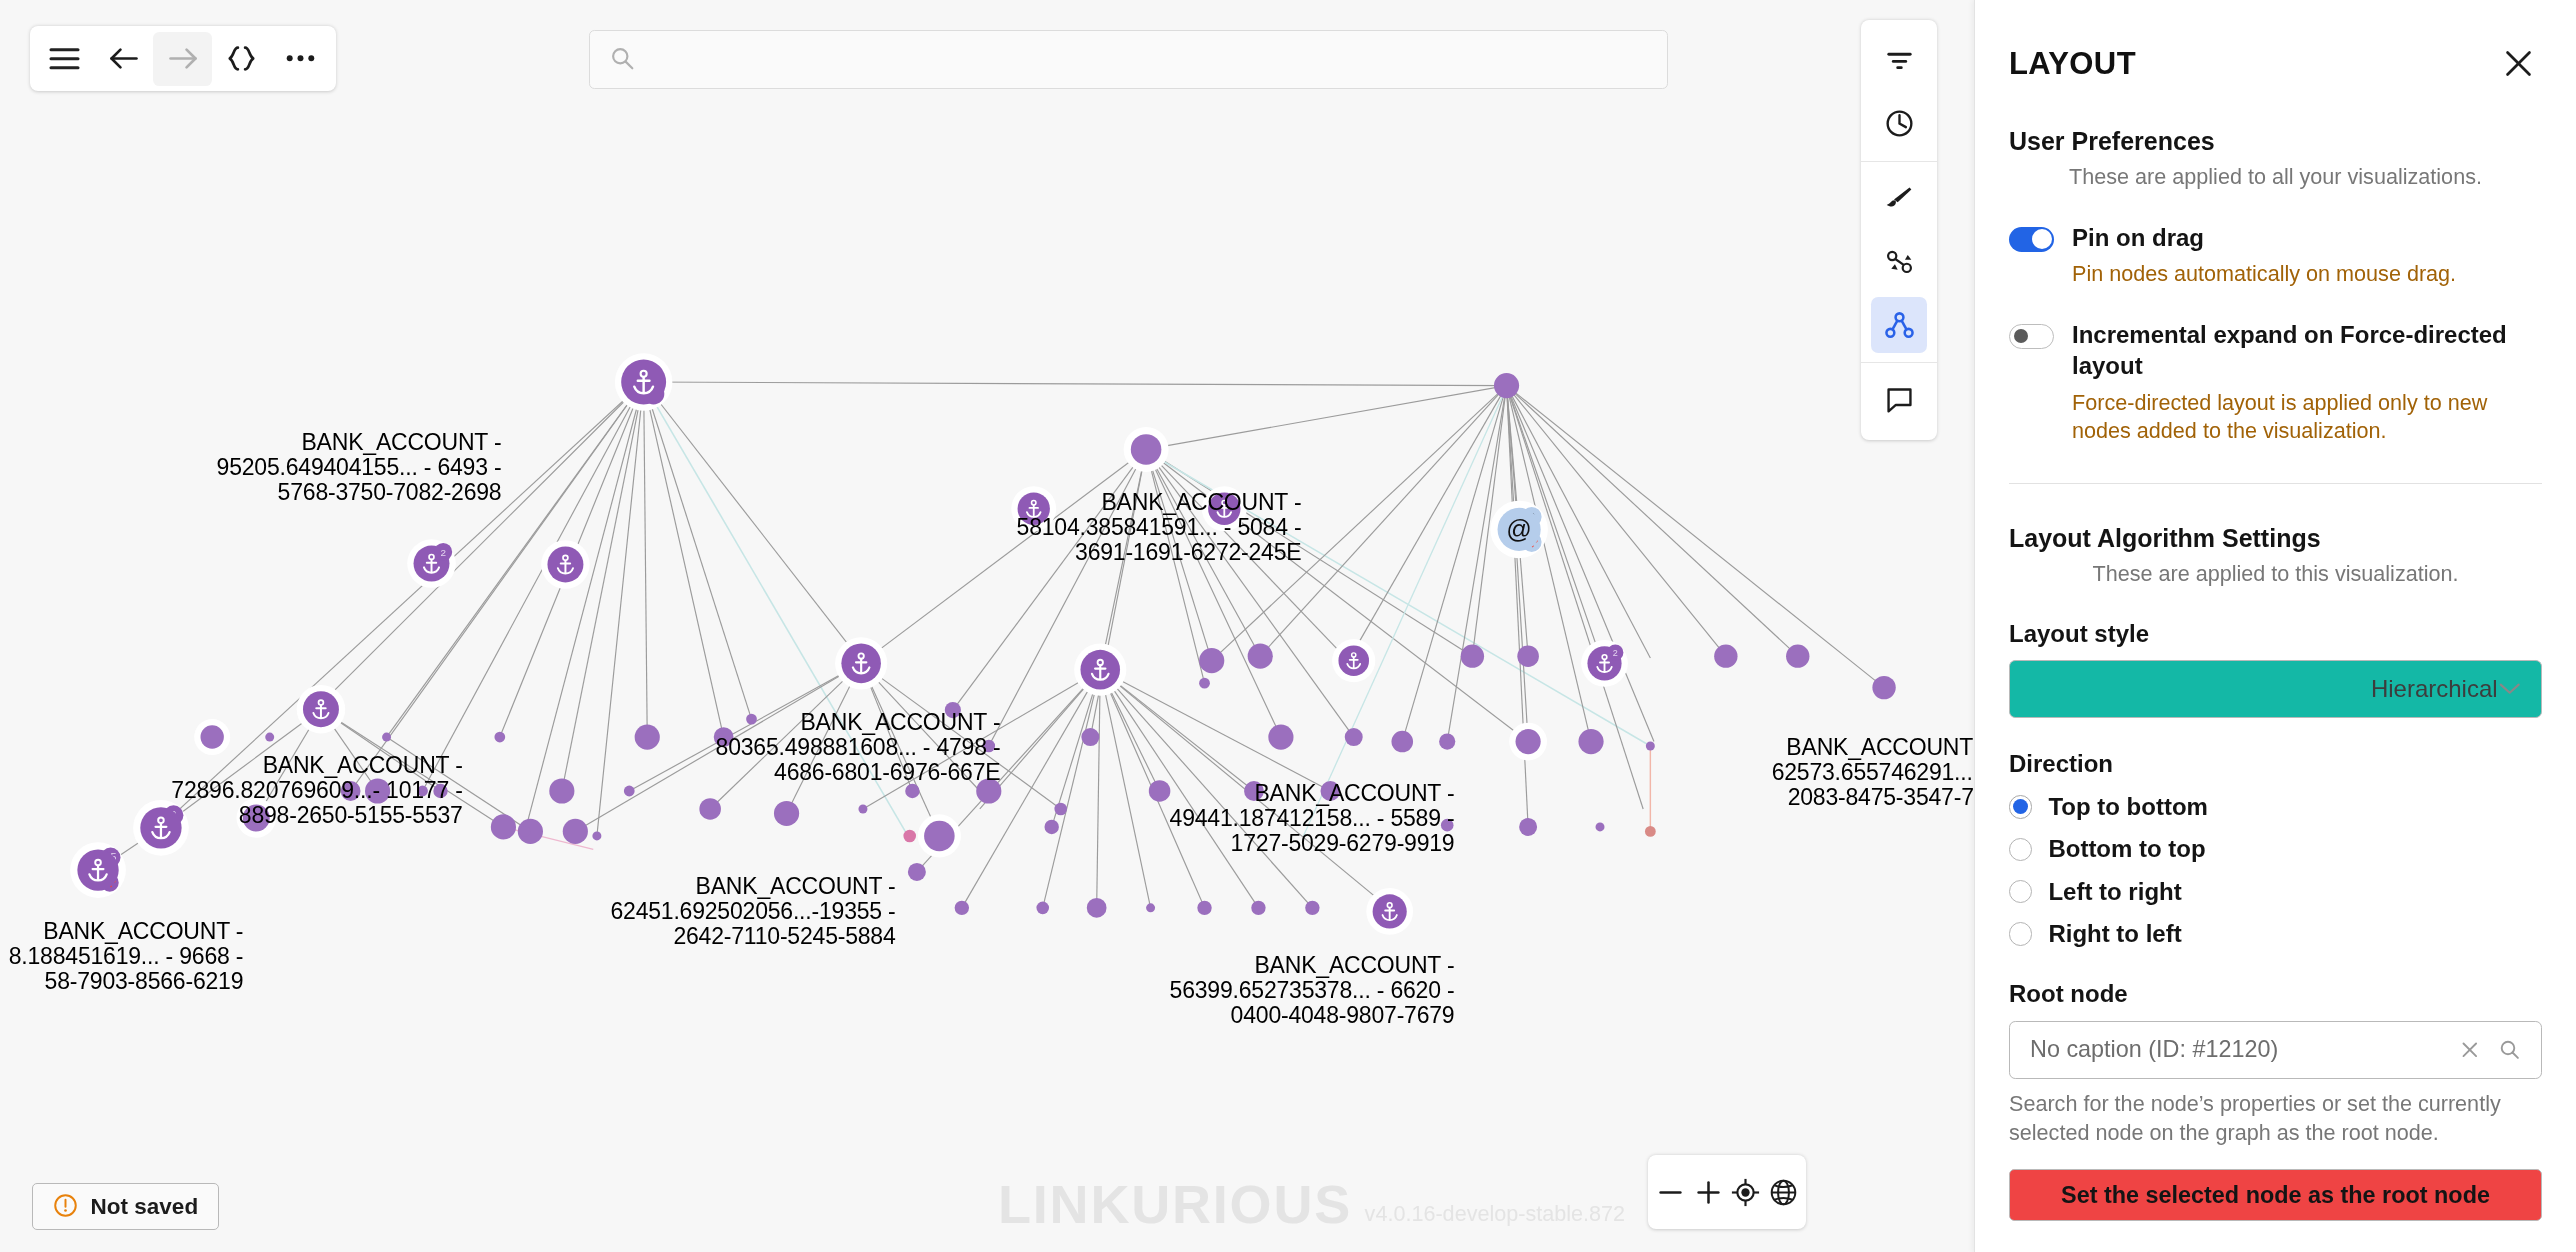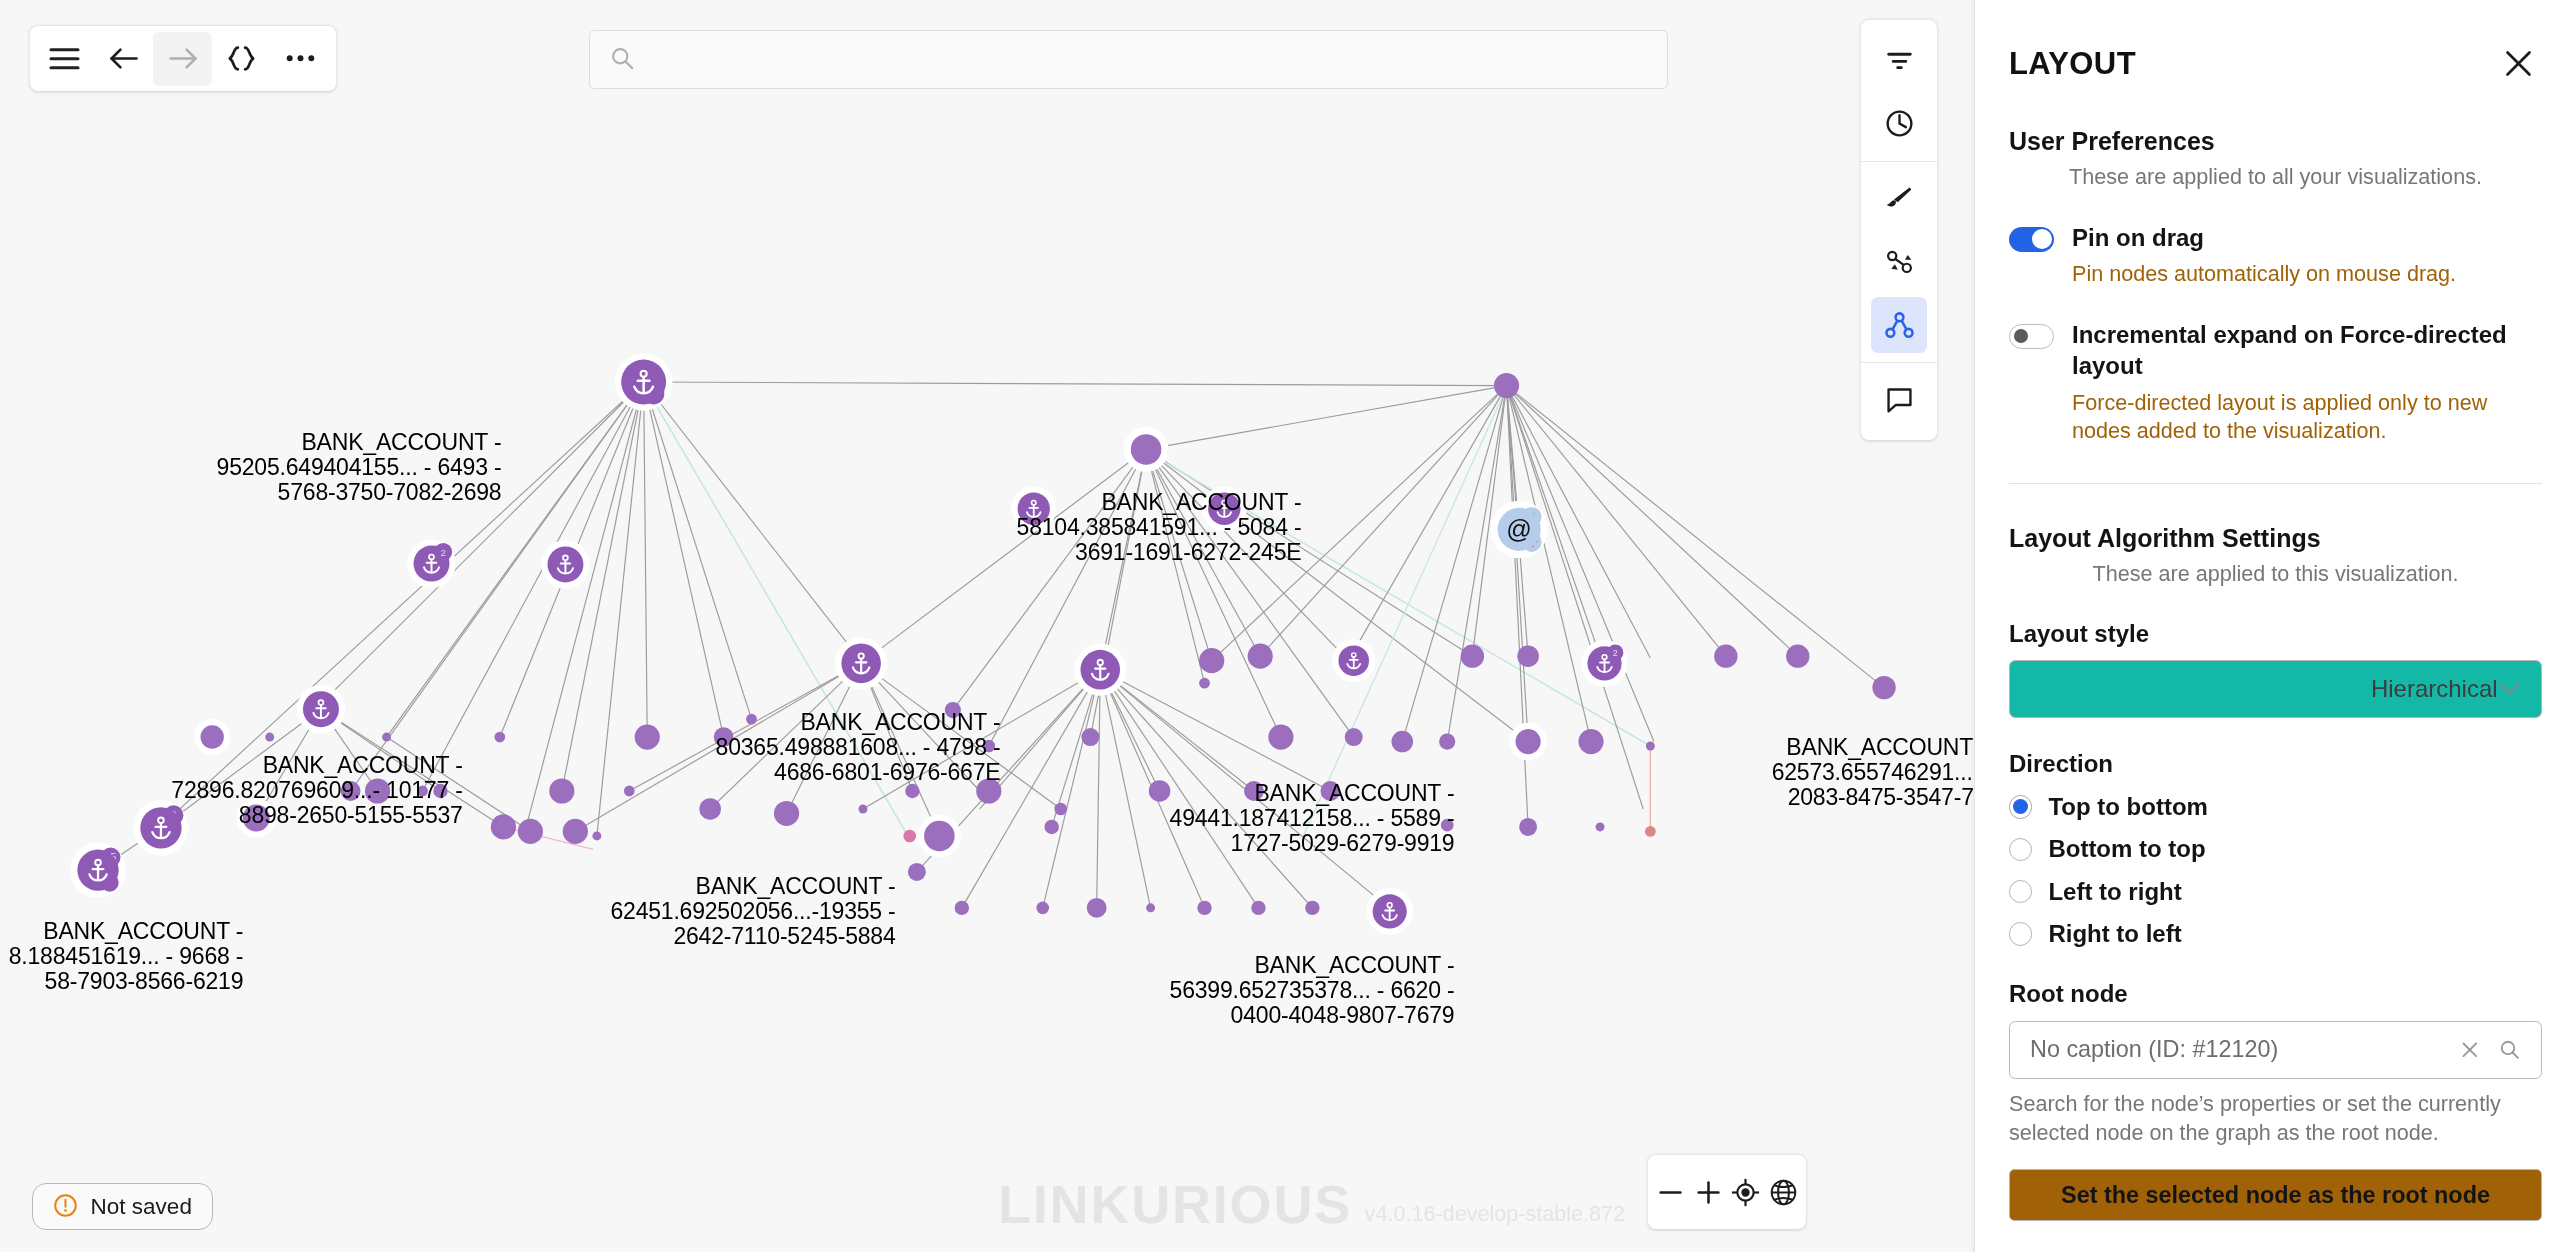--- a/index.html
+++ b/index.html
@@ -85,22 +85,22 @@
     box-shadow: 0 0.9px 3.6px rgba(0,0,0,.18);
     display: flex; align-items: center; justify-content: space-around;
     padding: 0 3.6px;
   }
   .zc-btn { width: 59px; height: 59px; display: flex; align-items: center; justify-content: center; cursor: pointer; border-radius: 5.4px; }
 
   
   #not-saved {
     position: absolute; left: 32px; top: 1183px;
     height: 47px; display: flex; align-items: center;
-    border: 0.9px solid #b9b9b9; border-radius: 14px;
-    background: #fafafa; padding: 0 20px; gap: 12.6px; cursor: pointer;
+    border: 0.9px solid #b9b9b9; border-radius: 5px;
+    background: #fafafa; padding: 0 20px; gap: 12.6px; cursor: pointer; font-weight: bold;
   }
   #not-saved .txt { font-size: 22.5px; color: #1c1c1c; }
 
   
   #watermark {
     position: absolute; left: 998px; top: 1177px;
     display: flex; align-items: flex-end; gap: 12.6px;
     pointer-events: none; user-select: none;
   }
   #wm-logo {
@@ -174,21 +174,21 @@
     flex: 1; border: 0; outline: 0; background: transparent;
     font-size: 23.4px; color: #6d6d6d; font-family: "Liberation Sans", sans-serif;
   }
   .input-box input::placeholder { color: #6d6d6d; }
   .ib-icon { width: 31px; height: 31px; display: flex; align-items: center; justify-content: center; cursor: pointer; }
 
   .help-text { font-size: 21.6px; color: #777; margin-top: 10.8px; line-height: 29px; }
 
   .outline-btn {
     margin-top: 21.6px; height: 52px; width: 100%;
-    border: 0.9px solid #b9b9b9; border-radius: 5.4px; background: #a16207;
+    border: 0.9px solid #b9b9b9; border-radius: 5.4px; background: #ef4444;
     font-size: 23.4px; font-weight: bold; color: #141414; cursor: pointer;
     font-family: "Liberation Sans", sans-serif;
   }
   #run-btn {
     margin-top: 38px; height: 63px; width: 111px;
     background: #2a62e8; border: 0; border-radius: 5.4px;
     color: #fff; font-size: 25px; font-weight: bold; cursor: pointer;
     letter-spacing: 0.4px; font-family: "Liberation Sans", sans-serif;
   }
 </style>

